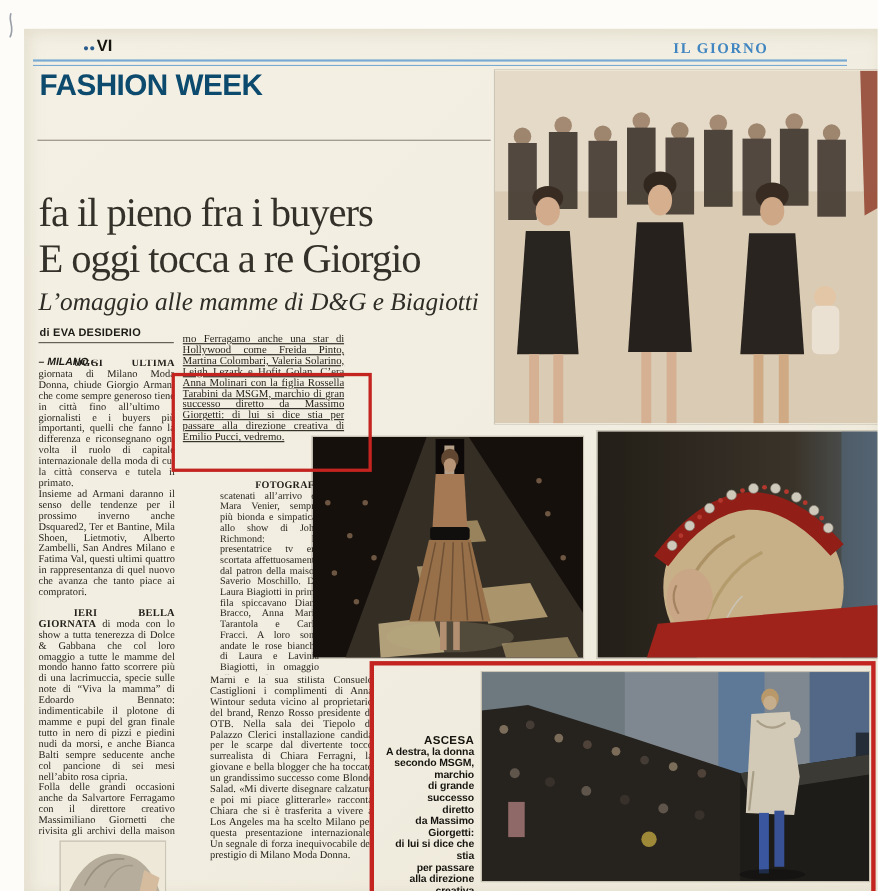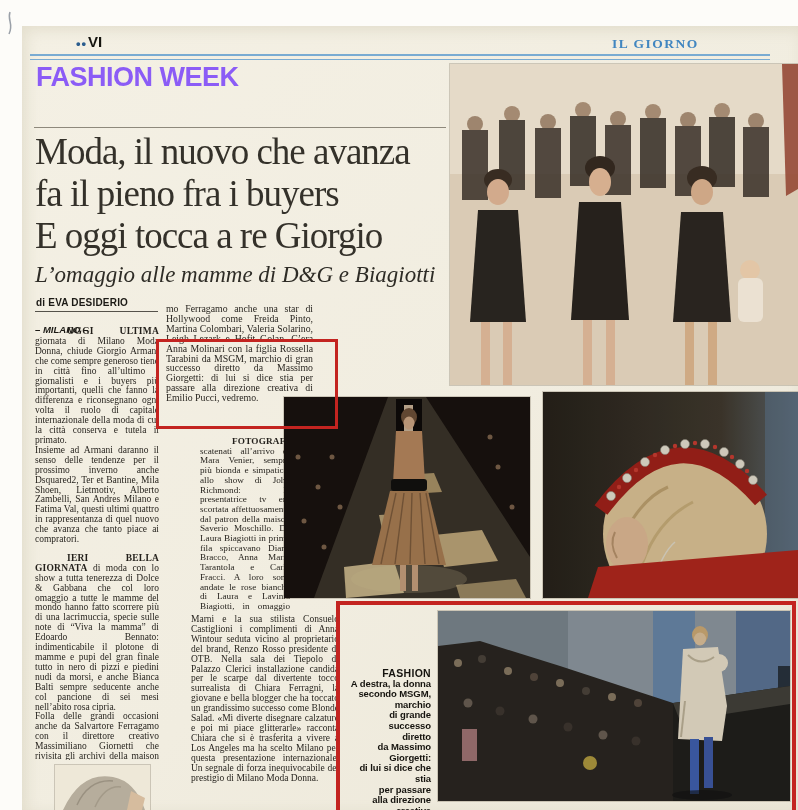--- a/index.html
+++ b/index.html
@@ -10,21 +10,21 @@
          box-shadow:inset 4px 4px 14px rgba(180,170,140,.25);}
   .abs{position:absolute;}
   
   .mast-dots{left:76px;top:36px;font:bold 13px "Liberation Sans",sans-serif;color:#2b5d8e;letter-spacing:1px;}
   .mast-pg{left:88px;top:33px;font:800 15px "Liberation Sans",sans-serif;color:#15140f;}
   .mast-section{left:130px;top:29px;font:800 21px "Liberation Sans",sans-serif;color:#15140f;letter-spacing:-.5px;}
   .mast-logo{left:612px;top:36px;font:bold 13.5px "Liberation Serif",serif;color:#4186c0;letter-spacing:1.5px;}
   .mast-date{left:674px;top:37px;font:600 11px "Liberation Sans",sans-serif;color:#26241e;letter-spacing:.2px;}
   .rule-blue{left:30px;top:54px;width:740px;height:3px;border-top:2px solid #79abd2;border-bottom:1px solid #79abd2;}
   
-  .kicker{left:36px;top:62px;font:bold 27px "Liberation Sans",sans-serif;color:#8b5cf6;letter-spacing:-.5px;}
+  .kicker{left:36px;top:62px;font:bold 27px "Liberation Sans",sans-serif;color:#0c4a6e;letter-spacing:-.5px;}
   .rule-gray{left:34px;top:127px;width:412px;height:1px;background:#8e897c;}
   .headline{left:35px;top:131px;width:430px;font:400 37px/42px "Liberation Serif",serif;color:#34312a;letter-spacing:-1px;}
   .subhead{left:35px;top:262px;width:430px;font:italic 23px "Liberation Serif",serif;color:#2e2c26;}
   
   .byline{left:36px;top:297px;font:bold 10px "Liberation Sans",sans-serif;color:#1c1a15;letter-spacing:.2px;}
   .byline-rule{left:35px;top:311px;width:123px;height:1px;background:#55524a;}
   .dateline{left:35px;top:324px;width:123px;text-align:left;font:italic bold 9.5px "Liberation Sans",sans-serif;color:#1c1a15;}
   
   .bodytxt{font:9.5px/9.9px "Liberation Serif",serif;color:#221f1a;text-align:justify;overflow:hidden;}
   .bodytxt b{letter-spacing:.2px;padding-left:32px;}
@@ -65,40 +65,40 @@
   <div class="paper"></div>
 
   <div class="abs mast-dots">••</div>
   <div class="abs mast-pg">VI</div>
   <div class="abs mast-logo">IL GIORNO</div>
   <div class="abs rule-blue"></div>
 
   <div class="abs kicker">FASHION WEEK</div>
   <div class="abs rule-gray"></div>
   <h1 class="abs headline" style="margin:0;font-weight:400;">
-    <span>Moda, il nuovo che avanza</span><br>
+    <br>
     <span>fa il pieno fra i buyers</span><br>
     <span>E oggi tocca a re Giorgio</span>
   </h1>
   <h2 class="abs subhead" style="margin:0;font-weight:400;">L’omaggio alle mamme di D&amp;G e Biagiotti</h2>
 
   <div class="abs byline">di EVA DESIDERIO</div>
   <div class="abs byline-rule"></div>
   <div class="abs dateline">– MILANO –</div>
 
   <div class="abs bodytxt col1">
     <p style="margin:0;"><b>OGGI ULTIMA</b><span> giornata di Milano Moda Donna, chiude Giorgio Armani che come sempre generoso tiene in città fino all’ultimo i giornalisti e i buyers più importanti, quelli che fanno la differenza e riconsegnano ogni volta il ruolo di capitale internazionale della moda di cui la città conserva e tutela il primato.</span></p>
     <p style="margin:0;"><span>Insieme ad Armani daranno il senso delle tendenze per il prossimo inverno anche Dsquared2, Ter et Bantine, Mila Shoen, Lietmotiv, Alberto Zambelli, San Andres Milano e Fatima Val, questi ultimi quattro in rappresentanza di quel nuovo che avanza che tanto piace ai compratori.</span></p>
     <div class="para-gap"></div>
     <p style="margin:0;"><b>IERI BELLA GIORNATA</b><span> di moda con lo show a tutta tenerezza di Dolce &amp; Gabbana che col loro omaggio a tutte le mamme del mondo hanno fatto scorrere più di una lacrimuccia, specie sulle note di “Viva la mamma” di Edoardo Bennato: indimenticabile il plotone di mamme e pupi del gran finale tutto in nero di pizzi e piedini nudi da morsi, e anche Bianca Balti sempre seducente anche col pancione di sei mesi nell’abito rosa cipria.</span></p>
     <p style="margin:0;"><span>Folla delle grandi occasioni anche da Salvartore Ferragamo con il direttore creativo Massimiliano Giornetti che rivisita gli archivi della maison fiorentina e rilancia lo chic degli anni Trenta: ad applaudire uno show elegante e concettuale insieme a Ferruccio, Leonardo, Giovanna, Fulvia e Massi-</span></p>
   </div>
 
   <div class="abs bodytxt col2">
-    <p style="margin:0;"><span>mo Ferragamo anche una star di Hollywood come Freida Pinto, Martina Colombari, Valeria Solarino, Leigh Lezark e Hofit Golan. C’era Anna Molinari con la figlia Rossella Tarabini da MSGM, marchio di gran successo diretto da Massimo Giorgetti: di lui si dice stia per passare alla direzione creativa di Emilio Pucci, vedremo.</span></p>
+    <p style="margin:0;text-decoration:underline;"><span>mo Ferragamo anche una star di Hollywood come Freida Pinto, Martina Colombari, Valeria Solarino, Leigh Lezark e Hofit Golan. C’era Anna Molinari con la figlia Rossella Tarabini da MSGM, marchio di gran successo diretto da Massimo Giorgetti: di lui si dice stia per passare alla direzione creativa di Emilio Pucci, vedremo.</span></p>
   </div>
 
   <div class="abs bodytxt colfoto">
     <p style="margin:0;"><b>FOTOGRAFI</b><span> scatenati all’arrivo di Mara Venier, sempre più bionda e simpatica, allo show di John Richmond: la presentatrice tv era scortata affettuosamente dal patron della maison Saverio Moschillo. Da Laura Biagiotti in prima fila spiccavano Diana Bracco, Anna Maria Tarantola e Carla Fracci. A loro sono andate le rose bianche di Laura e Lavinia Biagiotti, in omaggio alla forza e all’intelligenza delle donne. Per</span></p>
   </div>
   <div class="abs bodytxt colwide">
     <p style="margin:0;"><span>Marni e la sua stilista Consuelo Castiglioni i complimenti di Anna Wintour seduta vicino al proprietario del brand, Renzo Rosso presidente di OTB. Nella sala dei Tiepolo di Palazzo Clerici installazione candida per le scarpe dal divertente tocco surrealista di Chiara Ferragni, la giovane e bella blogger che ha toccato un grandissimo successo come Blonde Salad. «Mi diverte disegnare calzature e poi mi piace glitterarle» racconta Chiara che si è trasferita a vivere a Los Angeles ma ha scelto Milano per questa presentazione internazionale. Un segnale di forza inequivocabile del prestigio di Milano Moda Donna.</span></p>
   </div>
 
 
@@ -288,21 +288,21 @@
       <path d="M22,40 Q34,14 58,16" stroke="#9a9181" stroke-width="1.5" fill="none"></path>
       <path d="M40,42 Q50,20 66,22" stroke="#a39a89" stroke-width="1.5" fill="none"></path>
       <polygon points="76,26 90,33 87,45 72,45" fill="#d6bc9e"></polygon>
     </svg>
   </figure>
 
   <div class="abs redbox redbox1"></div>
   <div class="abs redbox redbox2"></div>
 
   <div class="abs caption cap-ascesa">
-    <div class="cap-title">FASHION</div>
+    <div class="cap-title">ASCESA</div>
     <div class="cap-body">A destra, la donna
 secondo MSGM,
 marchio
 di grande successo
 diretto
 da Massimo
 Giorgetti:
 di lui si dice che stia
 per passare
 alla direzione

